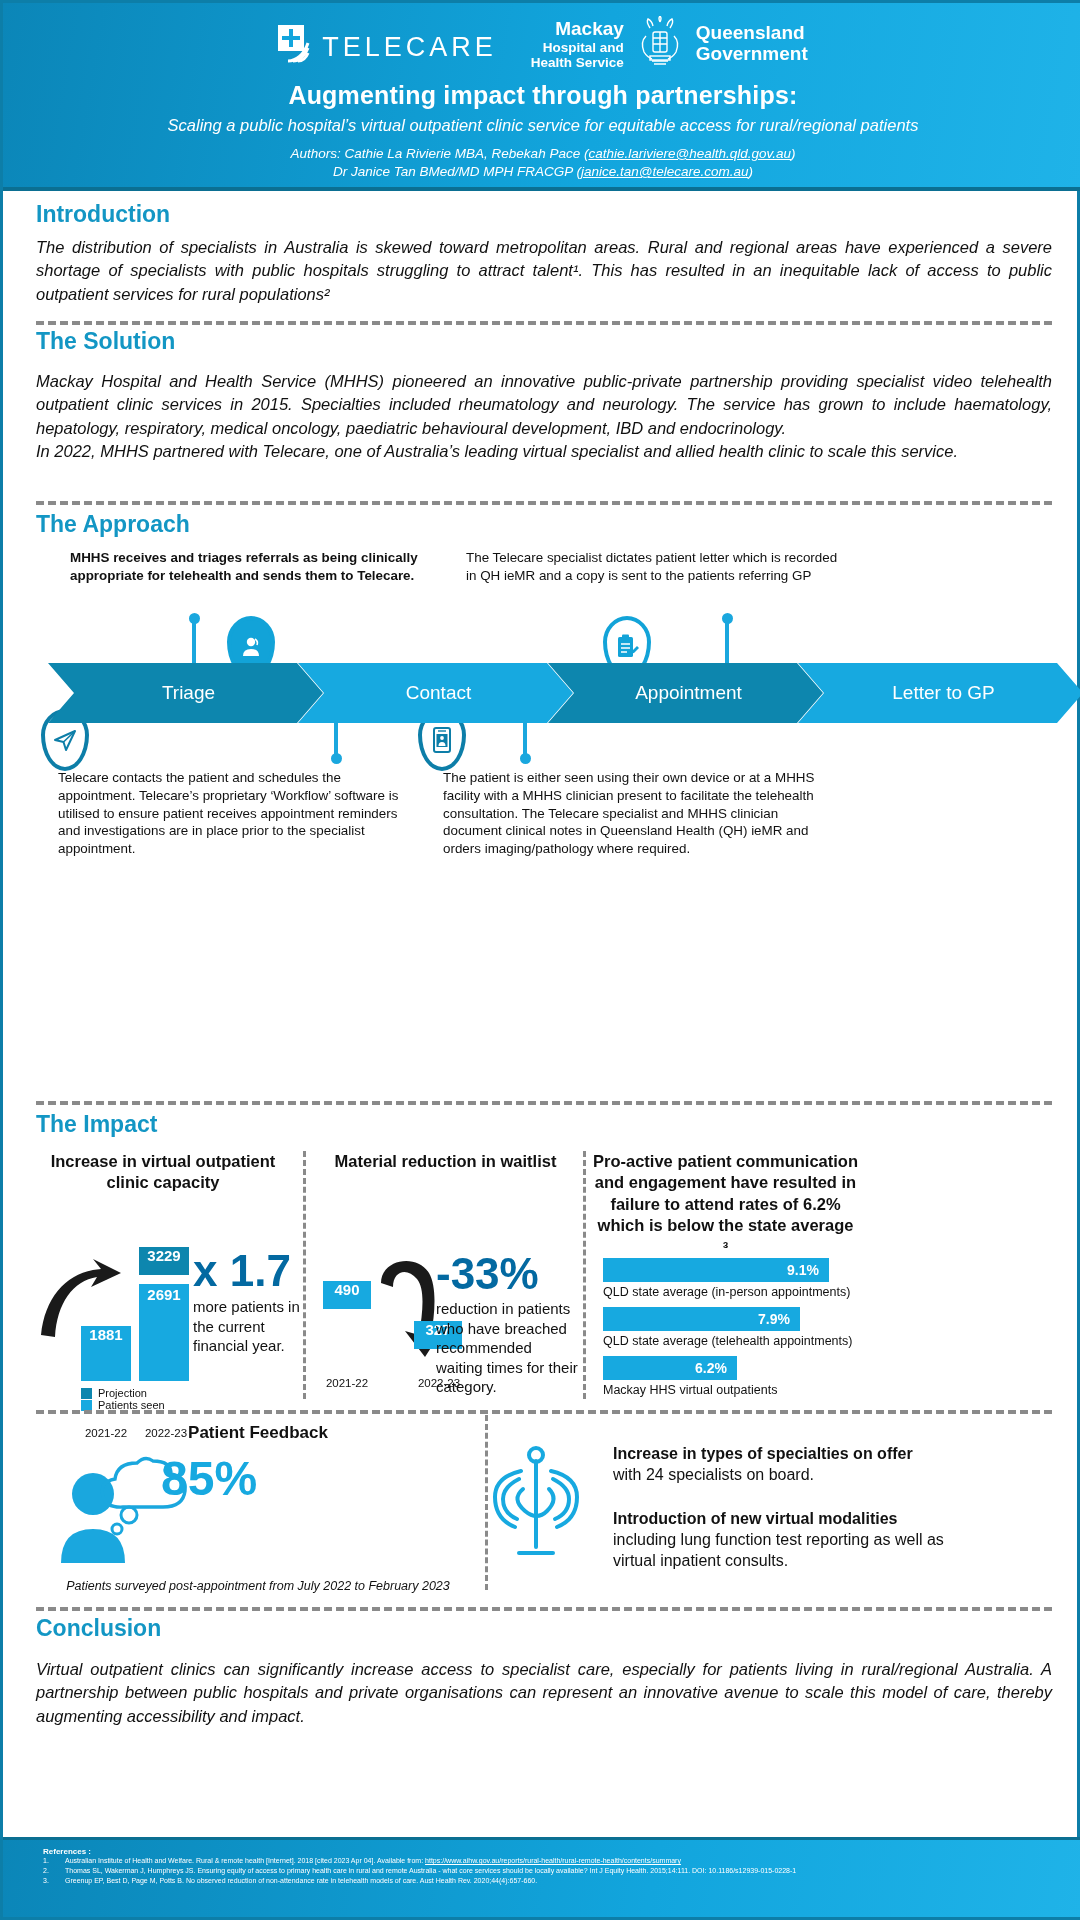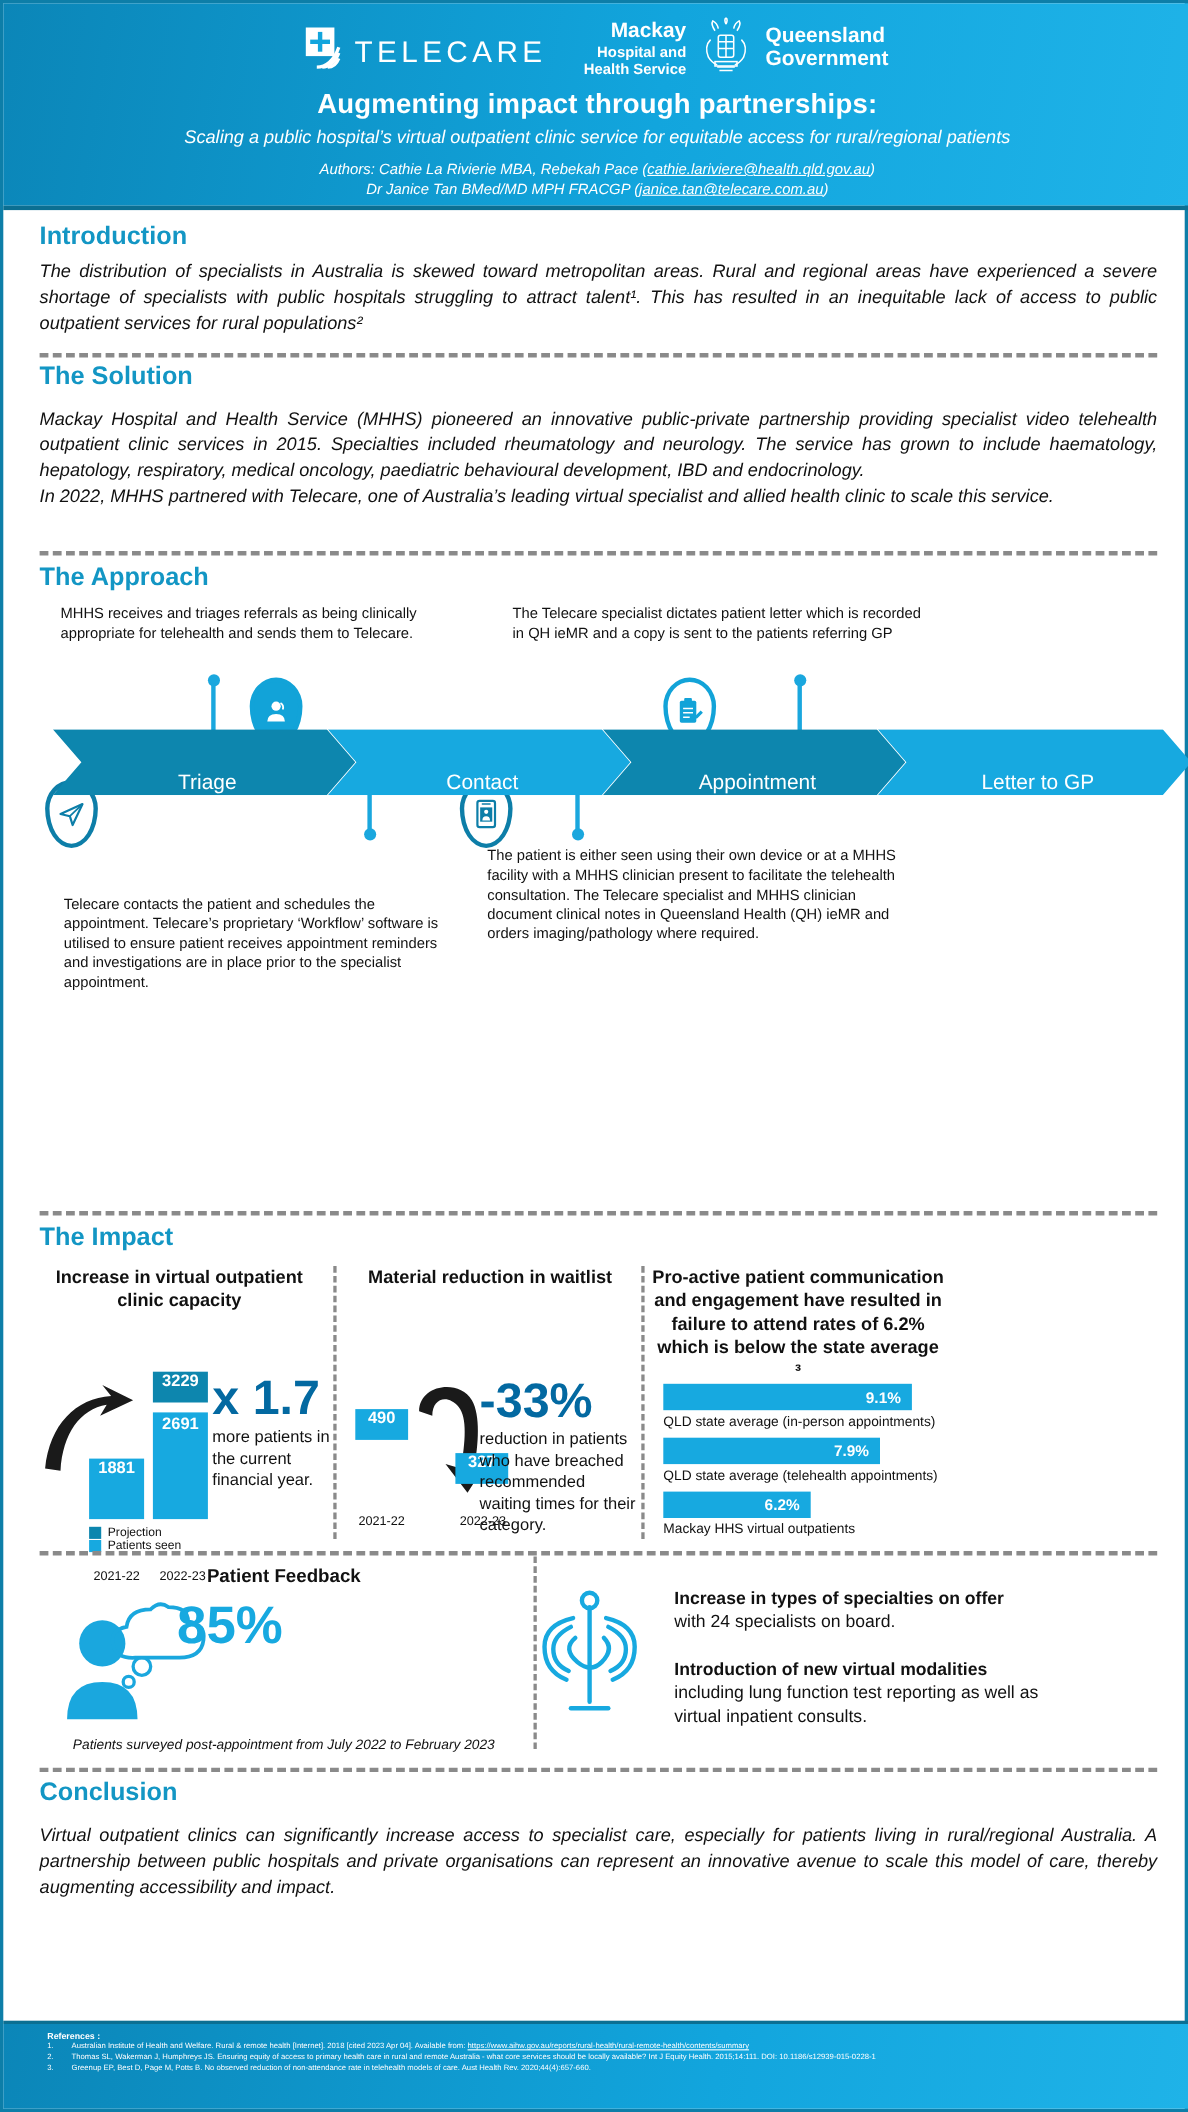--- a/index.html
+++ b/index.html
@@ -87,29 +87,29 @@
 
   
   #sol-head { position: absolute; left: 33px; top: 325px; }
   #sol-body { position: absolute; left: 33px; top: 367px; width: 1016px; }
   #sol-body p { margin: 0; }
   #dash2 { position: absolute; left: 33px; top: 498px; width: 1016px; }
 
   
   #app-head { position: absolute; left: 33px; top: 508px; }
   .app-note { font-size: 13.4px; line-height: 1.33; color: #111; }
-  #app-n1 { position: absolute; left: 52px; top: 546px; width: 380px; }
+  #app-n1 { position: absolute; left: 67px; top: 546px; width: 380px; font-weight: bold; }
   #app-n2 { position: absolute; left: 463px; top: 546px; width: 380px; }
-  #app-n3 { position: absolute; left: 55px; top: 766px; width: 350px; margin-top: 44px; }
+  #app-n3 { position: absolute; left: 55px; top: 766px; width: 350px; }
   #app-n4 { position: absolute; left: 440px; top: 766px; width: 390px; }
 
   .flow { position: absolute; left: 45px; top: 660px; width: 990px; height: 60px; }
   .chev {
     position: absolute; top: 0; height: 60px;
-    display: flex; align-items: flex-end; justify-content: center;
+    display: flex; align-items: center; justify-content: center;
     color: #fff; font-size: 19px;
     clip-path: polygon(0 0, calc(100% - 26px) 0, 100% 50%, calc(100% - 26px) 100%, 0 100%, 26px 50%);
   }
   .chev.first { clip-path: polygon(0 0, calc(100% - 26px) 0, 100% 50%, calc(100% - 26px) 100%, 0 100%, 26px 50%); }
   .chev.dark { background: #0d86ae; }
   .chev.light { background: #17a9e0; }
   .chev-label { margin-left: 6px; }
 
   .stem { position: absolute; width: 4px; background: #1aa7de; }
   .stem-dot { position: absolute; width: 11px; height: 11px; border-radius: 50%; background: #1aa7de; }

